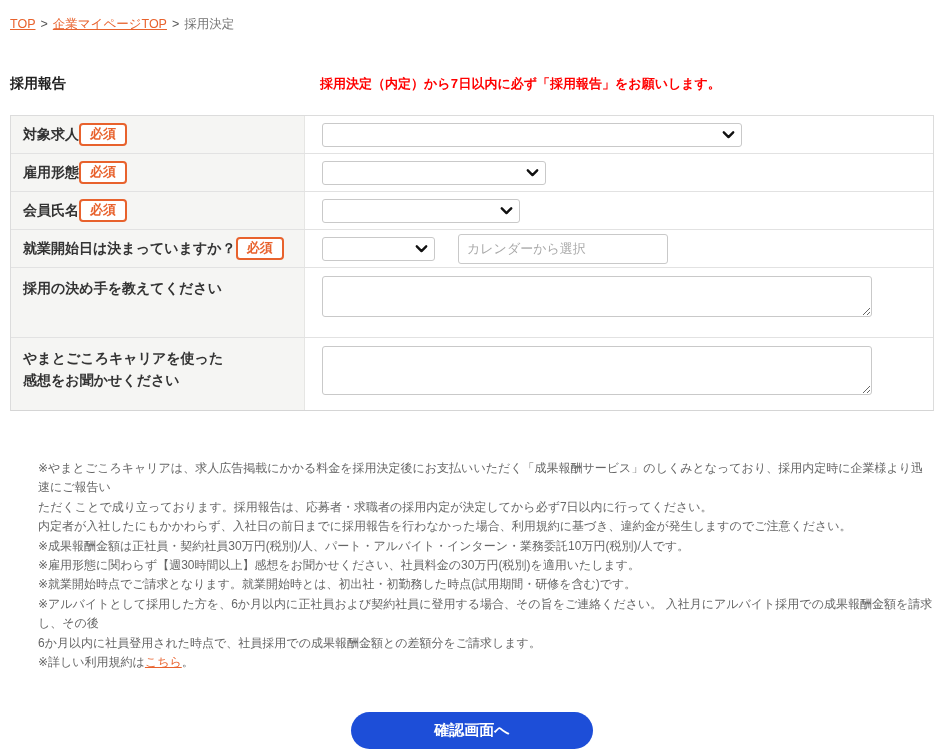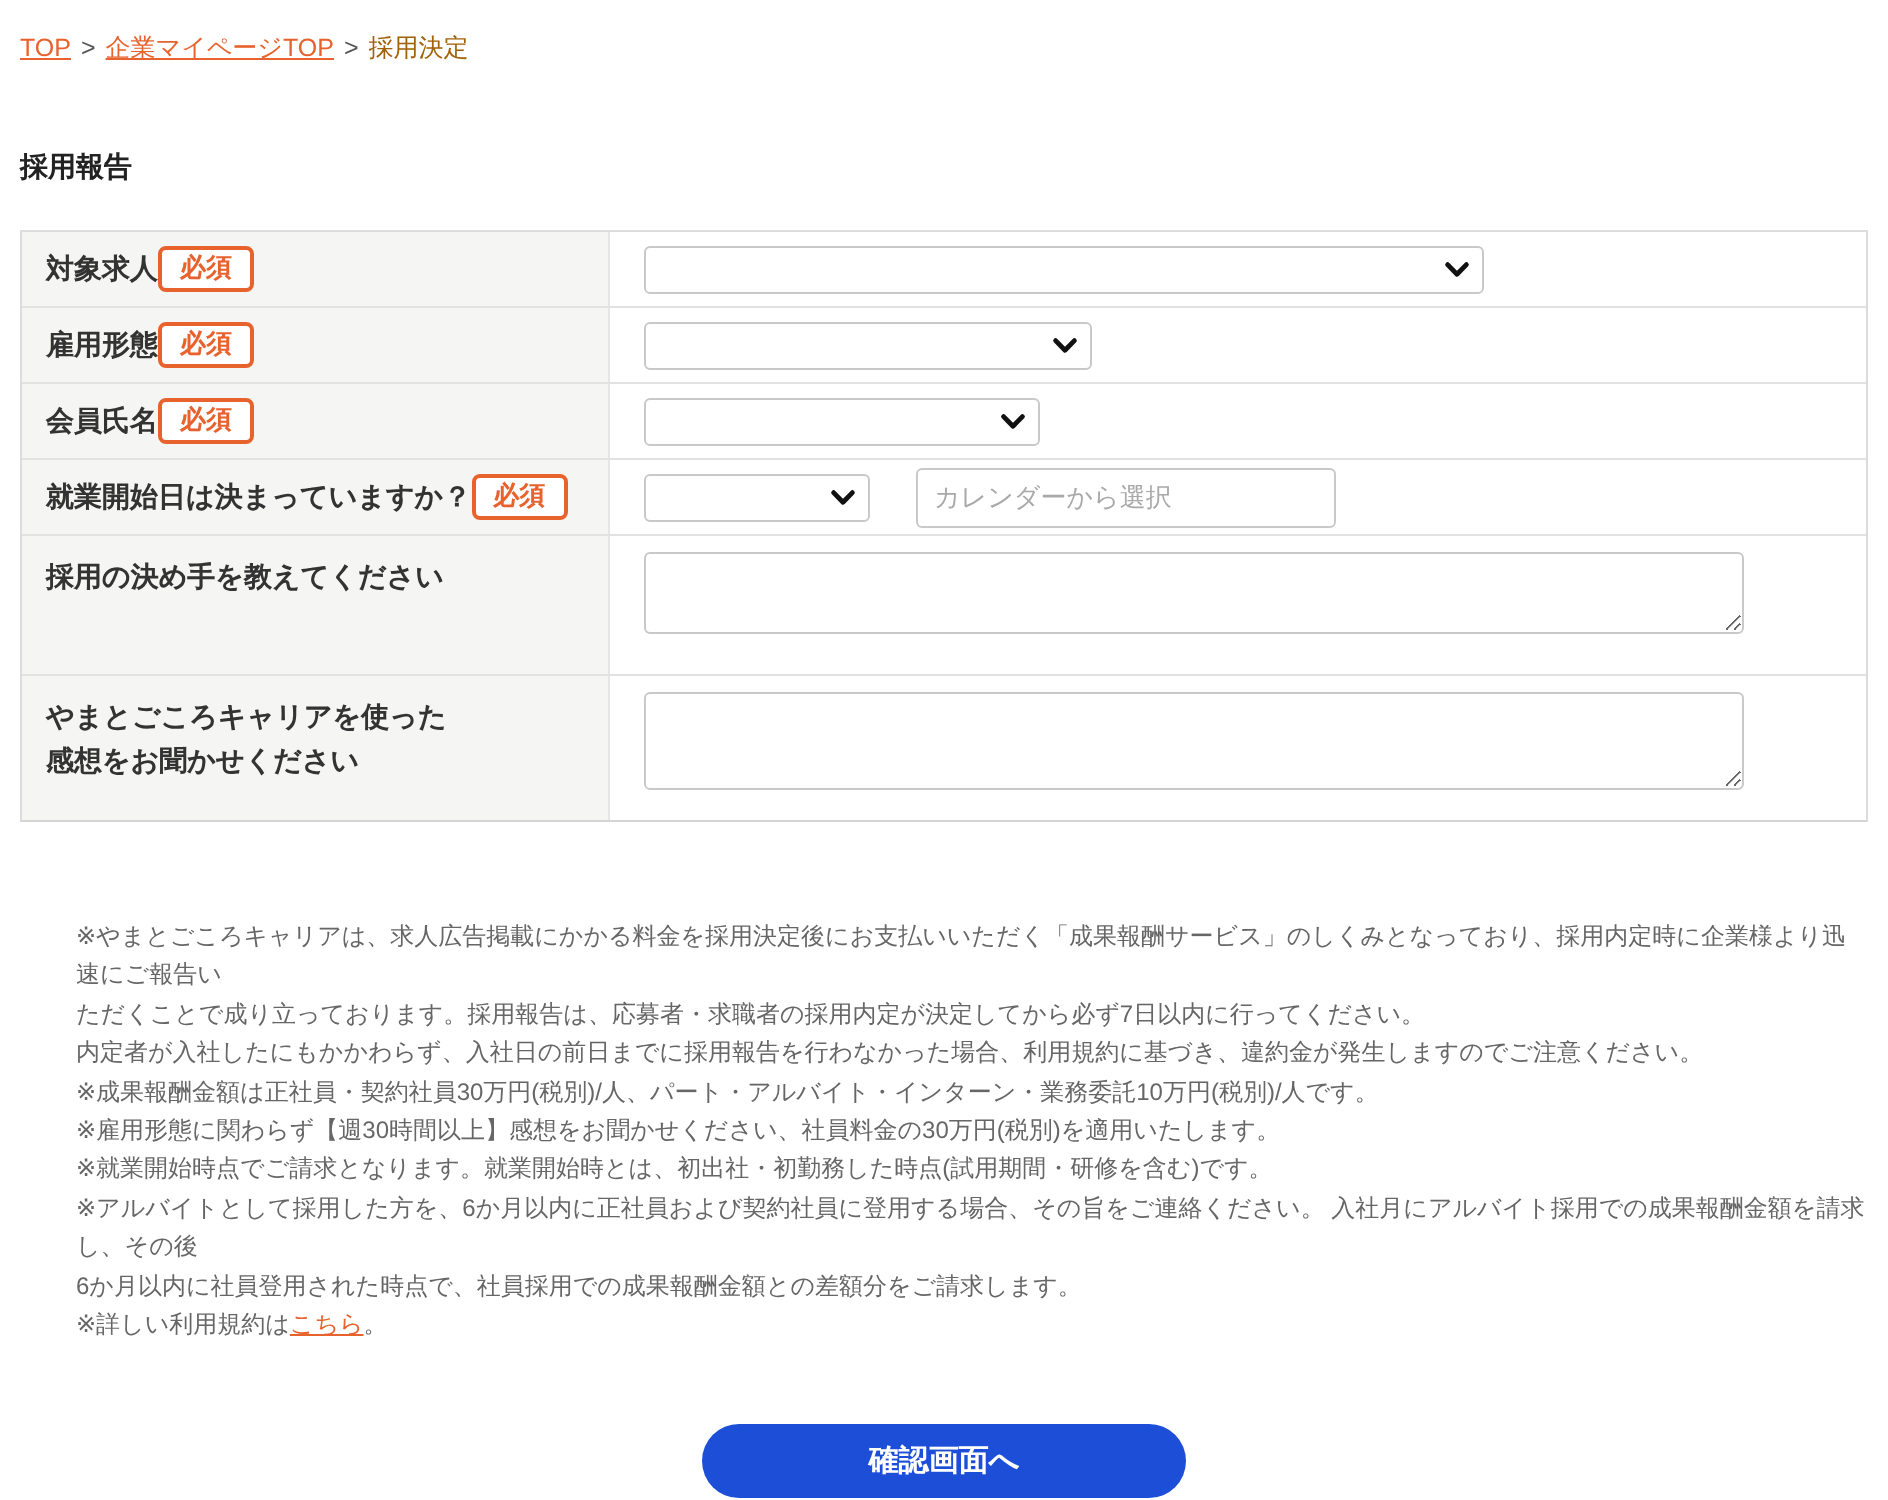--- a/index.html
+++ b/index.html
@@ -8,21 +8,21 @@
     width:944px; height:750px; overflow:hidden;
     font-family:"Liberation Sans","DejaVu Sans",sans-serif;
     color:#333;
   }
   .container { padding:0 10px; }
 
   
   .breadcrumb { padding-top:16px; font-size:12.5px; color:#555; }
   .breadcrumb a { color:#e8622d; text-decoration:underline; cursor:pointer; }
   .breadcrumb .sep { margin:0 5px; color:#555; }
-  .breadcrumb .current { color:#a16207; }
+  .breadcrumb .current { color:#737373; }
 
   
   .page-header { position:relative; margin-top:42px; height:18px;font-family:Liberation Mono, monospace; }
   .page-title { font-size:14px; font-weight:bold; color:#222; }
   .page-notice { position:absolute; left:310px; top:0; font-size:13px; font-weight:bold; color:#ff0000; }
 
   
   .form-table { margin-top:22px; border:1px solid #dcdcdc; border-bottom:1px solid #d5d5d5; }
   .row { display:flex; border-bottom:1px solid #e2e2e2; background:#fff; }
   .row:last-child { border-bottom:none; }
@@ -91,20 +91,21 @@
 <body>
 
 <div class="container">
 
   <nav class="breadcrumb">
     <a>TOP</a><span class="sep">&gt;</span><a>企業マイページTOP</a><span class="sep">&gt;</span><span class="current">採用決定</span>
   </nav>
 
   <div class="page-header">
     <span class="page-title">採用報告</span>
+    <span class="page-notice">採用決定（内定）から7日以内に必ず「採用報告」をお願いします。</span>
   </div>
 
   <div class="form-table">
 
     <div class="row h38">
       <div class="cell-label">
         <span class="lbl">対象求人</span>
         <span class="badge">必須</span>
       </div>
       <div class="cell-input">

